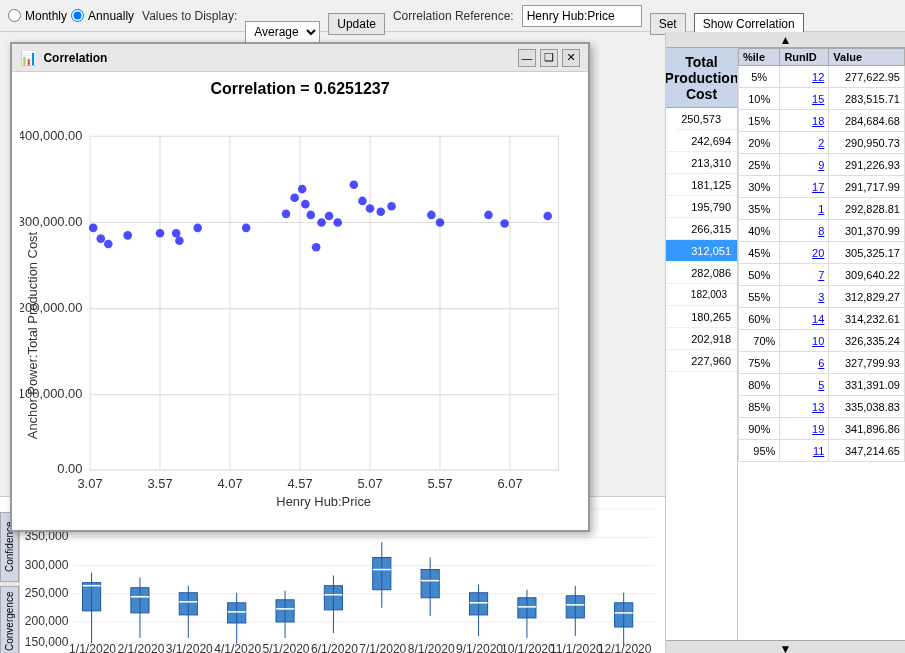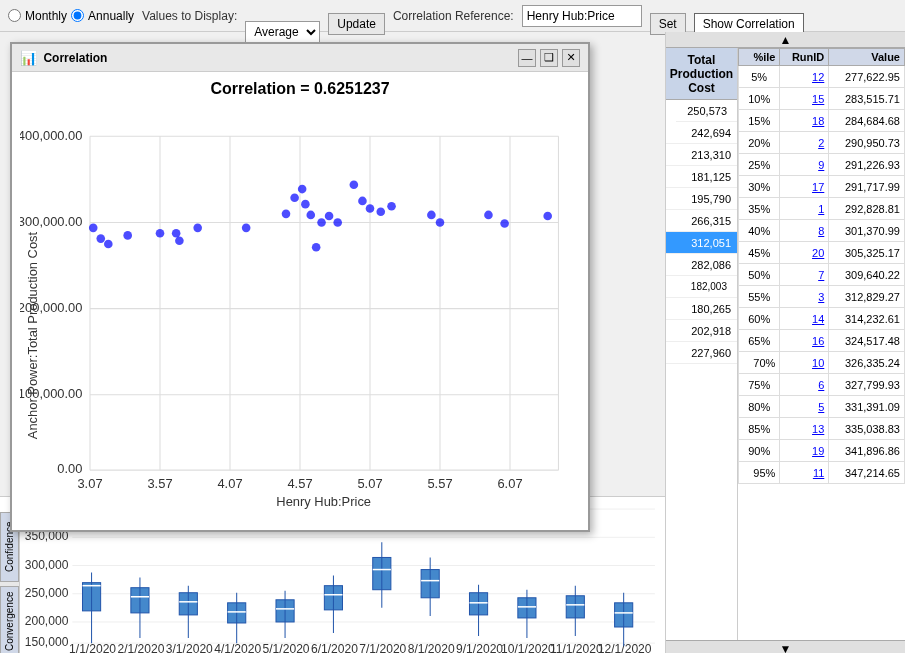--- a/index.html
+++ b/index.html
@@ -77,21 +77,21 @@
 
     
     #right-panel {
       width: 240px; height: 624px; overflow: hidden;
       border-left: 1px solid #ccc; background: #fff;
       display: flex; flex-direction: column;
     }
     table { width: 100%; border-collapse: collapse; }
     th {
       background: #d0d8e8; border: 1px solid #aaa;
-      padding: 2px 4px; font-size: 11px; text-align: right; position: sticky; top: 0;
+      padding: 2px 4px; font-size: 11px; text-align: left; position: sticky; top: 0;
     }
     td {
       border: 1px solid #ddd; padding: 2px 4px;
       font-size: 11px; text-align: right; height: 22px;
     }
     td.link { color: blue; text-decoration: underline; cursor: pointer; }
 
     
     #bottom-chart {
       position: absolute; bottom: 0; left: 0;
@@ -298,23 +298,23 @@
 
   </div>
 
   <div id="right-panel">
 
     <div style="height:16px;background:#e0e0e0;border-bottom:1px solid #aaa;display:flex;align-items:center;justify-content:center;cursor:pointer;">▲</div>
 
     <div style="display:flex;flex:1;overflow:hidden;">
 
       <div style="width:72px;background:#fff;border-right:1px solid #ccc;overflow:hidden;">
-        <div style="height:52px;background:#c8d4e8;border-bottom:1px solid #aaa;display:flex;align-items:center;justify-content:center;padding:2px;font-size:12px;font-weight:bold;text-align:center;">Total<br>Production<br>Cost</div>
+        <div style="height:60px;background:#c8d4e8;border-bottom:1px solid #aaa;display:flex;align-items:center;justify-content:center;padding:2px;font-size:14px;font-weight:bold;text-align:center;">Total<br>Production<br>Cost</div>
         <div id="values-list">
-            <div style="height: 22px; display: flex; align-items: center; justify-content: flex-end; padding-right: 10px; border-bottom: 1px solid rgb(238, 238, 238); font-size: 11px; margin-left: 10px;">250,573</div>
+            <div style="height: 22px; display: flex; align-items: center; justify-content: flex-end; padding-right: 16px; border-bottom: 1px solid rgb(238, 238, 238); font-size: 11px; margin-left: 10px;">250,573</div>
             <div style="height: 22px; display: flex; align-items: center; justify-content: flex-end; padding-right: 6px; border-bottom: 1px solid rgb(238, 238, 238); font-size: 11px;">242,694</div>
             <div style="height: 22px; display: flex; align-items: center; justify-content: flex-end; padding-right: 6px; border-bottom: 1px solid rgb(238, 238, 238); font-size: 11px;">213,310</div>
             <div style="height: 22px; display: flex; align-items: center; justify-content: flex-end; padding-right: 6px; border-bottom: 1px solid rgb(238, 238, 238); font-size: 11px;">181,125</div>
             <div style="height: 22px; display: flex; align-items: center; justify-content: flex-end; padding-right: 6px; border-bottom: 1px solid rgb(238, 238, 238); font-size: 11px;">195,790</div>
             <div style="height: 22px; display: flex; align-items: center; justify-content: flex-end; padding-right: 6px; border-bottom: 1px solid rgb(238, 238, 238); font-size: 11px;">266,315</div>
             <div style="height: 22px; display: flex; align-items: center; justify-content: flex-end; padding-right: 6px; border-bottom: 1px solid rgb(238, 238, 238); font-size: 11px; background: rgb(51, 153, 255); color: white;">312,051</div>
             <div style="height: 22px; display: flex; align-items: center; justify-content: flex-end; padding-right: 6px; border-bottom: 1px solid rgb(238, 238, 238); font-size: 11px;">282,086</div>
             <div style="height: 22px; display: flex; align-items: center; justify-content: flex-end; padding-right: 10px; border-bottom: 1px solid rgb(238, 238, 238); font-size: 10px;">182,003</div>
             <div style="height: 22px; display: flex; align-items: center; justify-content: flex-end; padding-right: 6px; border-bottom: 1px solid rgb(238, 238, 238); font-size: 11px;">180,265</div>
             <div style="height: 22px; display: flex; align-items: center; justify-content: flex-end; padding-right: 6px; border-bottom: 1px solid rgb(238, 238, 238); font-size: 11px;">202,918</div>
@@ -386,25 +386,20 @@
                 <td style="text-align: center;">55%</td>
                 <td class="link">3</td>
                 <td>312,829.27</td>
               </tr>
               <tr>
                 <td style="text-align: center;">60%</td>
                 <td class="link">14</td>
                 <td>314,232.61</td>
               </tr>
               <tr>
-                <td style="text-align: center;">65%</td>
-                <td class="link">16</td>
-                <td>324,517.48</td>
-              </tr>
-              <tr>
                 <td style="text-align: right; padding-left: 8px;">70%</td>
                 <td class="link">10</td>
                 <td>326,335.24</td>
               </tr>
               <tr>
                 <td style="text-align: center;">75%</td>
                 <td class="link">6</td>
                 <td>327,799.93</td>
               </tr>
               <tr>

